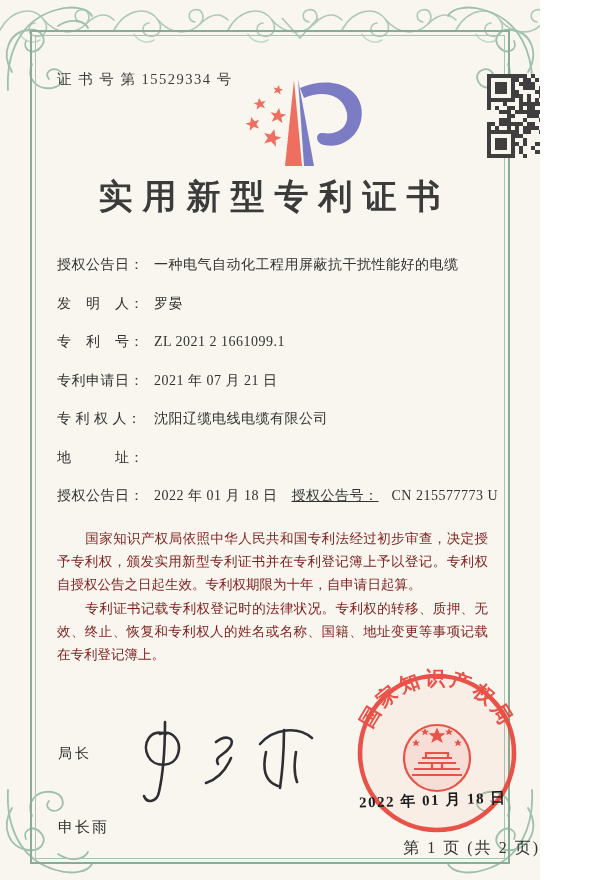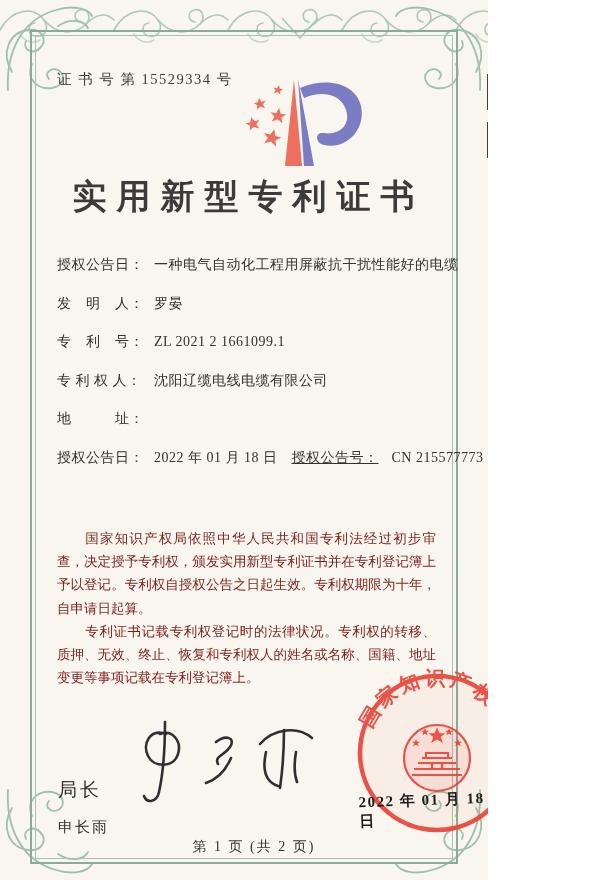--- a/index.html
+++ b/index.html
@@ -2,21 +2,21 @@
 <html><head>
 <meta charset="utf-8">
 <style>
   html,body{margin:0;padding:0;}
   body{
     width:600px;height:880px;
     font-family:"Liberation Serif","DejaVu Serif",serif;
     background:#ffffff;
   }
   .cert{
-    position:relative;width:488px;height:880px;overflow:hidden;
+    position:relative;width:540px;height:880px;overflow:hidden;
     background:#f8f6ee;
     color:#333;
   }
   
   .deco{position:absolute;pointer-events:none;z-index:1;}
   .deco.topband{left:0;top:0;width:600px;height:54px;}
   .deco.corner{width:96px;height:96px;}
   .deco.tl{left:2px;top:2px;}
   .deco.tr{right:2px;top:2px;transform:scaleX(-1);}
   .deco.bl{left:2px;bottom:2px;transform:scaleY(-1);}
@@ -33,28 +33,28 @@
     font-size:34px;font-weight:700;letter-spacing:10px;color:#3b3b3b;}
   .fields{position:absolute;left:57px;right:48px;top:256px;}
   .row{display:flex;align-items:baseline;height:23px;margin-bottom:15.5px;
     font-size:14px;letter-spacing:0.5px;color:#323232;white-space:pre;}
   .lab{min-width:97px;}
   .val{}
   .lab.second{margin-left:14px;min-width:100px;text-decoration:underline;}
   .bodytext{position:absolute;left:57px;right:52px;top:527px;font-size:13.5px;
     line-height:1.72;color:#7f1d1d;text-align:justify;}
   .bodytext p{margin:0;text-indent:2.1em;}
-  .sign-title{position:absolute;left:58px;top:745px;font-size:19px;letter-spacing:3px;color:#2f2f2f;margin-top:32px;}
+  .sign-title{position:absolute;left:58px;top:745px;font-size:14px;letter-spacing:3px;color:#2f2f2f;}
   .sign-name{position:absolute;left:58px;top:818px;font-size:15px;letter-spacing:2px;color:#2f2f2f;}
   .handsign{position:absolute;left:132px;top:716px;width:200px;height:98px;z-index:4;}
   .seal{position:absolute;left:350px;top:666px;width:174px;height:174px;z-index:4;opacity:0.92;}
   .seal-date{position:absolute;left:359px;top:791px;z-index:5;font-size:15px;
     letter-spacing:1.5px;color:#1c1c1c;font-weight:600;transform:rotate(-2deg);}
-  .footer{position:absolute;left:0;right:0;top:838px;text-align:center;
-    font-size:14px;letter-spacing:2px;color:#333;margin-left:20px;}
+  .footer{position:absolute;left:0;right:0;top:838px;text-align:right;
+    font-size:16px;letter-spacing:2px;color:#333;margin-left:20px;}
 </style>
 </head>
 <body>
 
 <div class="cert">
 
   <svg class="deco topband" viewBox="0 0 600 54">
     <defs>
       <g id="scrollmotif" stroke="#aec9b8" fill="none" stroke-width="1.6" stroke-linecap="round">
         <path d="M0,30 C12,8 34,6 44,20 C50,29 44,38 35,36 C27,34 27,24 35,23"></path>
@@ -137,20 +137,24 @@
         <span class="lab">授权公告日：</span>
         <span class="val">一种电气自动化工程用屏蔽抗干扰性能好的电缆</span>
       </div>
       <div class="row">
         <span class="lab">发　明　人：</span>
         <span class="val">罗晏</span>
       </div>
       <div class="row">
         <span class="lab">专　利　号：</span>
         <span class="val">ZL 2021 2 1661099.1</span>
+      </div>
+      <div class="row">
+        <span class="lab">专利申请日：</span>
+        <span class="val">2021 年 07 月 21 日</span>
       </div>
       <div class="row">
         <span class="lab">专 利 权 人：</span>
         <span class="val">沈阳辽缆电线电缆有限公司</span>
       </div>
       <div class="row">
         <span class="lab">地　　　址：</span>
       </div>
       <div class="row">
         <span class="lab">授权公告日：</span>

